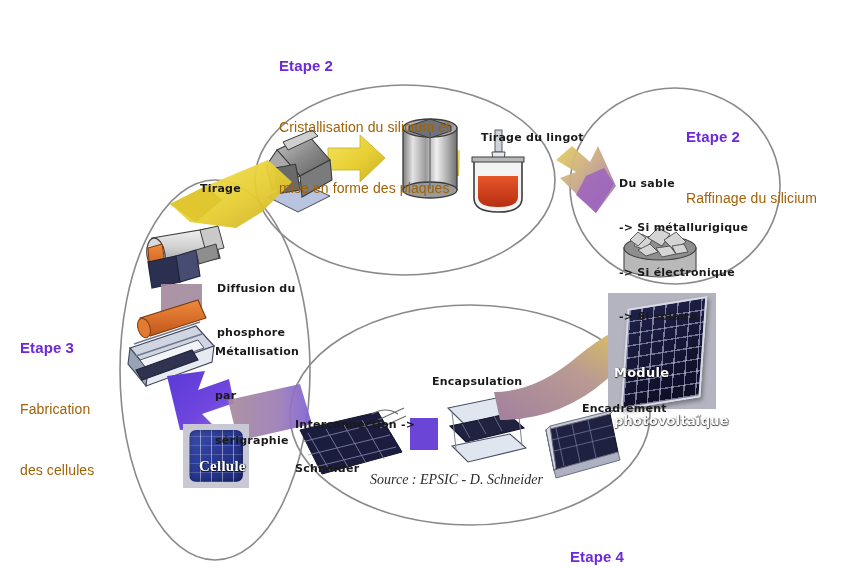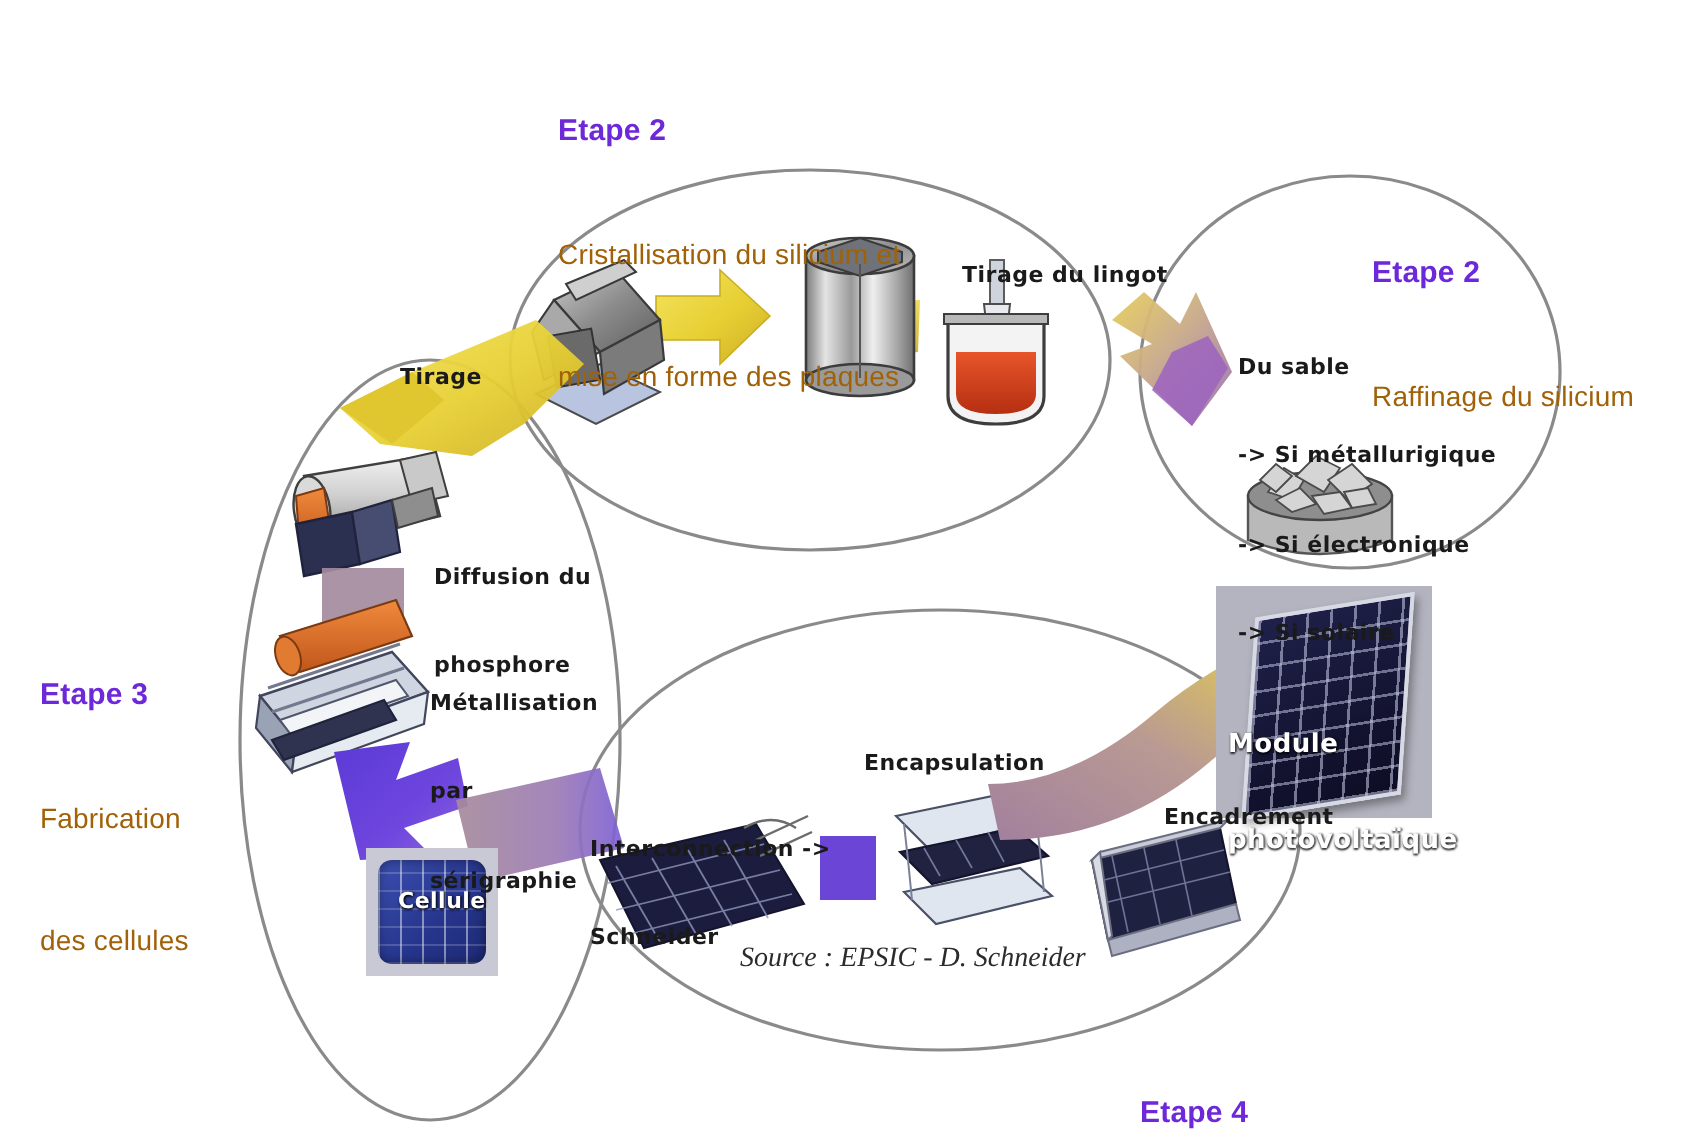--- a/index.html
+++ b/index.html
@@ -368,21 +368,21 @@
     <div>Diffusion du</div>
     <div>phosphore</div>
   </div>
 
   <div class="lbl cap" style="left:215px; top:315px;">
     <div>Métallisation</div>
     <div>par</div>
     <div>sérigraphie</div>
   </div>
 
-  <div class="lbl cap white" style="left:199px; top:444px; font-size:11px;">Cellule</div>
+  <div class="lbl cap white" style="left:199px; top:456px; font-size:15px;font-family:Liberation Serif, serif;">Cellule</div>
 
   <div class="lbl cap" style="left:295px; top:388px;">
     <div>Interconnection -&gt;</div>
     <div>Schneider</div>
   </div>
 
   <div class="lbl cap" style="left:432px; top:375px;">Encapsulation</div>
 
   <div class="lbl cap" style="left:545px; top:402px;margin-left:37px;">Encadrement</div>
 

